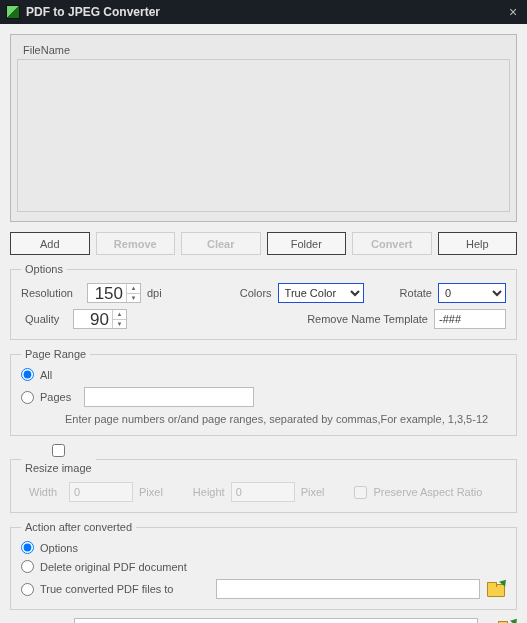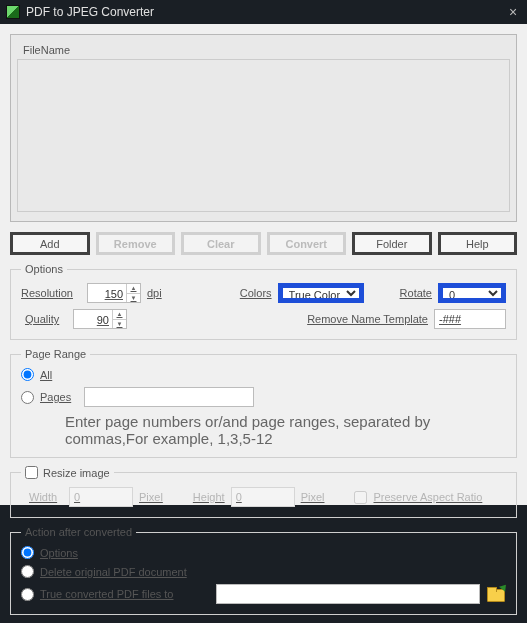--- a/index.html
+++ b/index.html
@@ -20,29 +20,29 @@
     align-items: center;
     padding: 0 6px;
     font-size: 12px;
   }
   .titlebar .app-icon {
     width: 14px; height: 14px;
     background: linear-gradient(135deg,#6dd86d 0 50%, #1a6b1a 50% 100%);
     border: 1px solid #111;
     margin-right: 6px;
   }
-  .titlebar .title { flex: 1; font-weight: normal;}
+  .titlebar .title { flex: 1; font-weight: bold;}
   .titlebar .close {
     width: 16px; height: 16px; color:#bbb; cursor:pointer;
     display:flex;align-items:center;justify-content:center;font-size:14px;line-height:1;
   }
   .client {
     background: #f0f0f0;
     width: 527px;
-    height: 481px;
+    height: 599px;
     padding: 10px 10px 6px 10px;
   }
   .filebox {
     border: 1px solid #b8b8b8;
     background: #e9e9e9;
     height: 188px;
     margin-bottom: 10px;
     padding: 6px;
   }
   .filebox-header {
@@ -59,21 +59,21 @@
     border-top: none;
   }
   .btnrow {
     display: flex;
     gap: 6px;
     margin-bottom: 8px;
   }
   .btn {
     flex: 1;
     height: 23px;
-    border: 3px solid #404040;
+    border: 1px solid #404040;
     background: #f6f6f6;
     color: #555;
     font-size: 11px;
     display:flex;align-items:center;justify-content:center;
     cursor: pointer;
   }
   .btn.disabled {
     color: #bbb;
     background: #f3f3f3;
     border-color: #d0d0d0;
@@ -89,61 +89,60 @@
   legend {
     font-size: 11px;
     padding: 0 4px;
     color: #555;
   }
   .row {
     display: flex;
     align-items: center;
     gap: 6px;
     margin-bottom: 6px;
-    text-decoration: underline;
   }
   .row:last-child { margin-bottom: 0; }
   label { color: #555; font-size: 11px; }
   input[type=text] {
     border: 1px solid #bcbcbc;
     background: #fff;
     height: 20px;
     font-size: 11px;
     padding: 0 4px;
     color: #333;
   }
   .spin {
     display:flex;align-items:stretch;
     border:1px solid #bcbcbc; background:#fff; height:20px;width:54px;
   }
   .spin input {
-    border:none;width:38px;text-align:right;padding-right:3px;font-size:11px;background:transparent;
+    border:none;width:38px;text-align:right;padding-right:3px;font-size:17px;background:transparent;
   }
   .spin .btns {
     width:14px;display:flex;flex-direction:column;border-left:1px solid #ccc;
   }
   .spin .btns div {
     flex:1;font-size:6px;display:flex;align-items:center;justify-content:center;
     color:#666;cursor:pointer;line-height:1;
   }
   .spin .btns div:first-child{border-bottom:1px solid #ccc;}
   select {
-    border: 5px solid #1d4ed8;
+    border: 1px solid #1d4ed8;
     background: #fff;
     height: 20px;
     font-size: 11px;
     padding: 0 2px;
     color:#333;
   }
   .radio, .check {
     display:flex;align-items:center;gap:6px;
     font-size:11px;color:#555;
   }
   .radio input, .check input { margin:0; }
-  .hint { font-size: 15px; color:#666; margin-top:6px;padding-left:44px;}
+  .hint { font-size: 11px; color:#666; margin-top:6px;padding-left:44px;}
   .disabled-text { color:#b5b5b5; }
   input:disabled { background:#f4f4f4;color:#b5b5b5;border-color:#d6d6d6;}
   .folder-icon {
     width:20px;height:16px;position:relative;cursor:pointer;flex:none;
   }
   .folder-icon::before{
     content:"";position:absolute;left:1px;top:3px;width:16px;height:11px;
     background:#f8cf4a;border:1px solid #b58a1a;border-radius:1px;
   }
   .folder-icon::after{
@@ -151,21 +150,21 @@
     background:#f8cf4a;border:1px solid #b58a1a;border-bottom:none;border-radius:1px 1px 0 0;
   }
   .folder-icon .arrow{
     position:absolute;right:-2px;top:-2px;width:0;height:0;
     border-left:4px solid transparent;border-right:4px solid transparent;
     border-bottom:6px solid #2a8a2a;transform:rotate(40deg);
   }
   .output-row{
     display:flex;align-items:center;gap:19px;margin-bottom:16px;
   }
-  .resize-legend{display:flex;align-items:center;gap:5px;}
+  .resize-legend{display:flex;align-items:center;gap:5px;flex-direction:column;}
 </style>
 </head>
 <body>
 
 <div class="titlebar">
   <div class="app-icon"></div>
   <div class="title">PDF to JPEG Converter</div>
   <div class="close">×</div>
 </div>
 
@@ -173,22 +172,22 @@
 
   <div class="filebox">
     <div class="filebox-header">FileName</div>
     <div class="filebox-list"></div>
   </div>
 
   <div class="btnrow">
     <div class="btn">Add</div>
     <div class="btn disabled">Remove</div>
     <div class="btn disabled">Clear</div>
+    <div class="btn">Folder</div>
     <div class="btn disabled">Convert</div>
-    <div class="btn">Folder</div>
     <div class="btn">Help</div>
   </div>
 
   <fieldset>
     <legend>Options</legend>
     <div class="row">
       <label style="width:60px">Resolution</label>
       <div class="spin">
         <input type="text" value="150" style="">
         <div class="btns">

